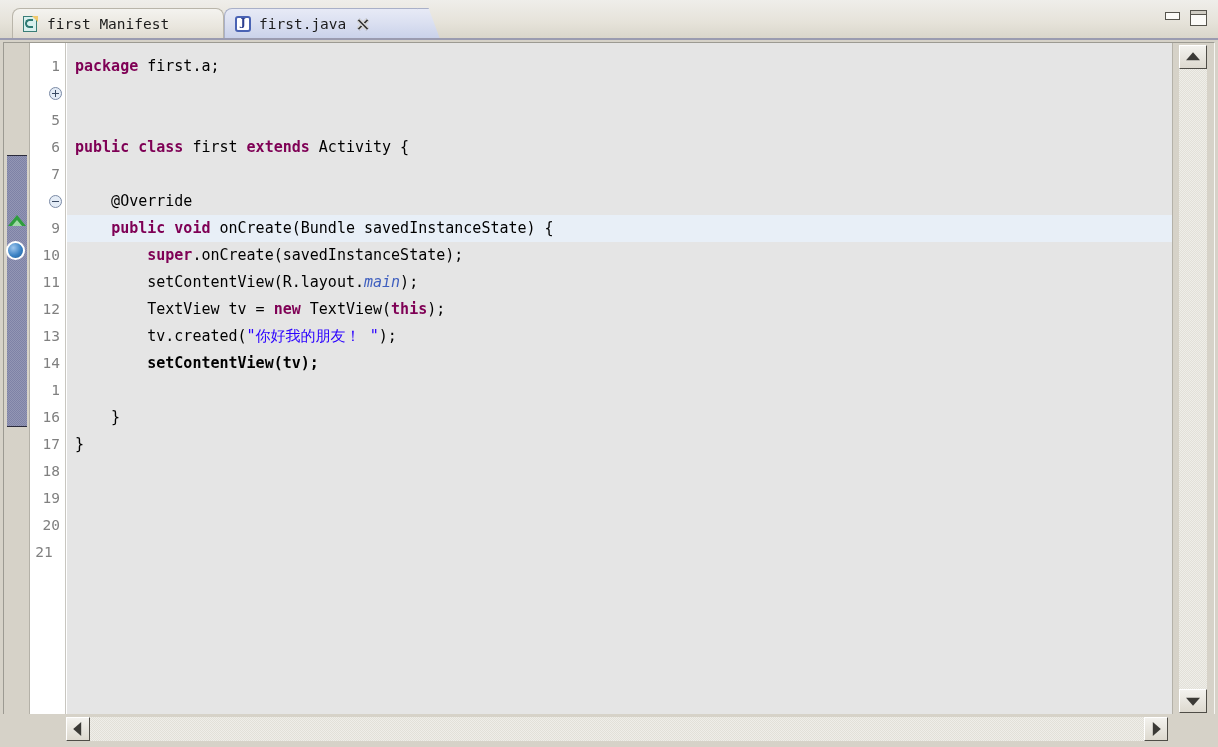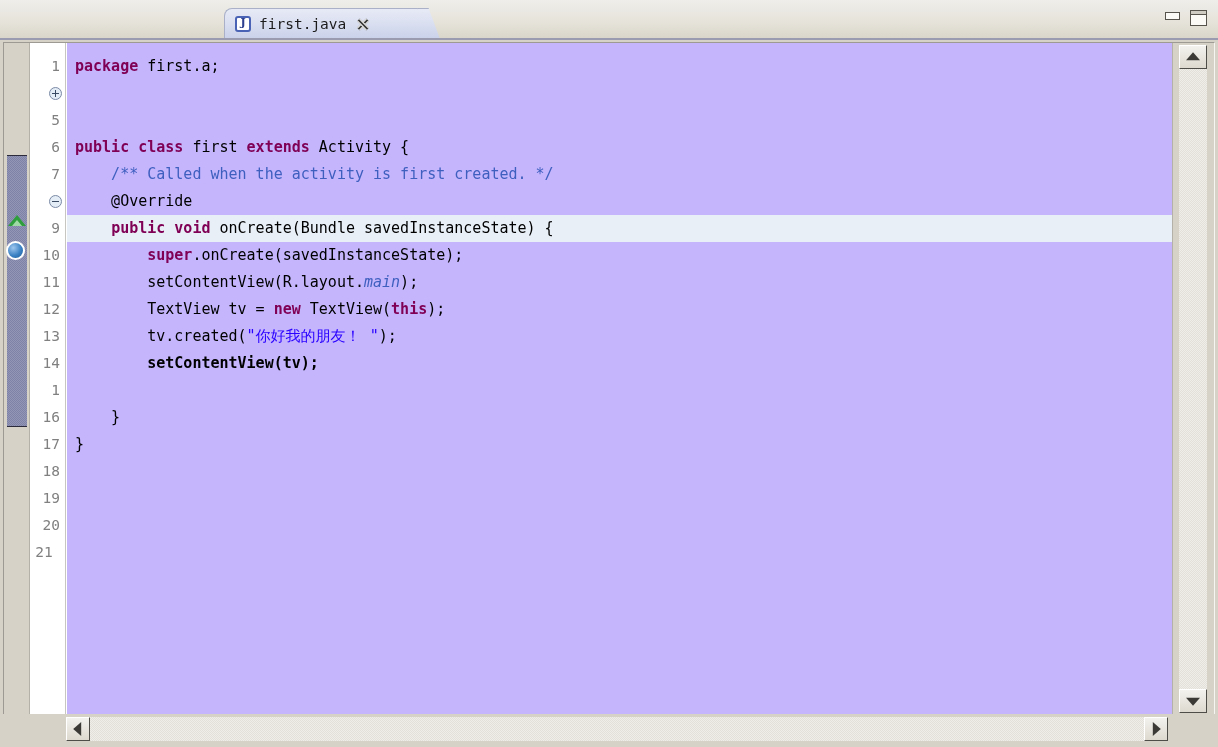--- a/index.html
+++ b/index.html
@@ -290,21 +290,21 @@
   .fold-marker .v {
     position: absolute; left: 5px; top: 2px;
     width: 1px; height: 7px; background: #3a4a63;
   }
 
   
   #code-area {
     position: absolute;
     left: 63px; top: 0;
     width: 1105px; height: 672px;
-    background: #c4b5fd;
+    background: #e5e5e5;
     overflow: hidden;
   }
   #current-line-highlight {
     position: absolute;
     left: 0; top: 168px;
     width: 1105px; height: 27px;
     background: #e8eff7;
   }
   .code-line {
     position: absolute;
@@ -433,20 +433,28 @@
     background: #d6d2c8;
   }
 </style>
 </head>
 <body>
 
 <div id="editor-part">
 
   <div id="tab-bar">
 
+    <div class="tab" id="tab-manifest">
+      <span class="icon-manifest">
+        <span class="page"></span>
+        <span class="glyph"></span>
+        <span class="corner"></span>
+      </span>
+      <span class="tab-label">first Manifest</span>
+    </div>
 
     <div class="tab" id="tab-java">
       <span class="icon-java">
         <span class="j">J</span>
       </span>
       <span class="tab-label">first.java</span>
       <span class="tab-close"></span>
     </div>
     <div id="tab-java-curve"></div>
 
@@ -499,21 +507,20 @@
         <div class="fold-marker" style="top: 152px;">
           <span class="h"></span>
         </div>
       </div>
 
     <div id="code-area">
       <div id="current-line-highlight" style="top: 172px;"></div>
     <div class="code-line" style="top: 10px;"><span class="kw">package</span><span> first.a;</span></div>
         <div class="code-line" style="top: 64px;"></div>
         <div class="code-line" style="top: 91px;"><span class="kw">public</span><span> </span><span class="kw">class</span><span> first </span><span class="kw">extends</span><span> Activity {</span></div>
-        <div class="code-line" style="top: 118px;"><span class="cmt">    /** Called when the activity is first created. */</span></div>
         <div class="code-line" style="top: 145px;"><span class="ann">    @Override</span></div>
         <div class="code-line" style="top: 199px;"><span>        </span><span class="kw">super</span><span>.onCreate(savedInstanceState);</span></div>
         <div class="code-line" style="top: 172px;"><span>    </span><span class="kw">public</span><span> </span><span class="kw">void</span><span> onCreate(Bundle savedInstanceState) {</span></div>
         <div class="code-line" style="top: 226px;"><span>        setContentView(R.layout.</span><span class="fld">main</span><span>);</span></div>
         <div class="code-line" style="top: 253px;"><span>        TextView tv = </span><span class="kw">new</span><span> TextView(</span><span class="kw">this</span><span>);</span></div>
         <div class="code-line" style="top: 280px;"><span>        tv.created(</span><span class="str">"你好我的朋友！ "</span><span>);</span></div>
         <div class="code-line" style="top: 307px; font-weight: bold;"><span>        setContentView(tv);</span></div>
         <div class="code-line" style="top: 334px;"></div>
         <div class="code-line" style="top: 361px;"><span>    }</span></div>
         <div class="code-line" style="top: 388px;"><span>}</span></div>

